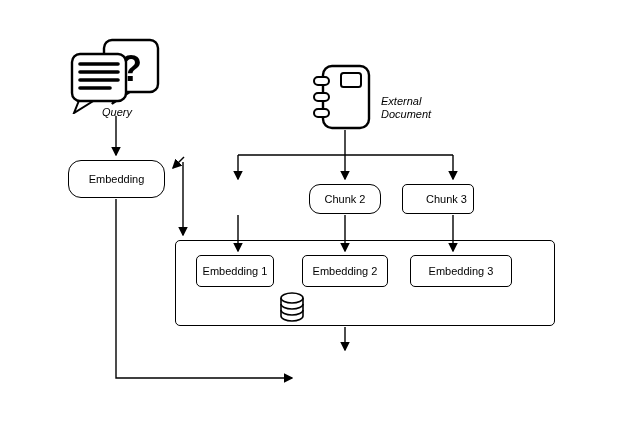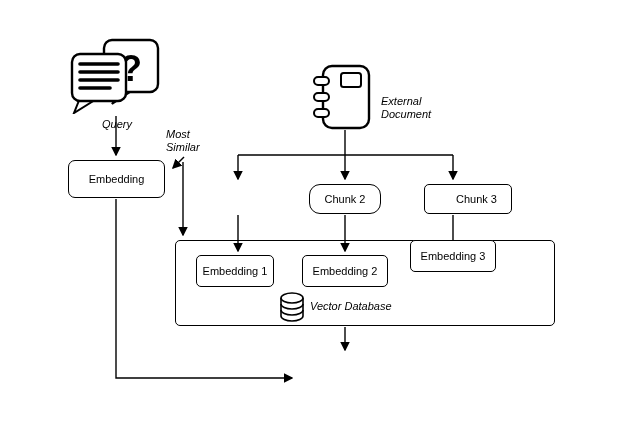--- a/index.html
+++ b/index.html
@@ -31,21 +31,21 @@
     background:transparent;
     box-sizing:border-box;
   }
   .label{
     position:absolute;
     font-size:11px;
     line-height:13px;
     font-style:italic;
   }
   .pre{white-space:pre-line;}
-  .center{text-align:center;margin-top:12px;}
+  .center{text-align:center;}
 </style>
 </head>
 <body>
 
 <div class="canvas">
 
   <svg class="connectors" viewBox="0 0 624 440">
     <defs>
       <marker id="arrow" viewBox="0 0 10 10" refX="8.5" refY="5" markerWidth="7" markerHeight="7" orient="auto-start-reverse">
         <path d="M0,0 L10,5 L0,10 z" fill="#000"></path>
@@ -83,48 +83,45 @@
     <rect x="6" y="18" width="54" height="47" rx="8" fill="#fff" stroke="#000" stroke-width="2.4"></rect>
     <g stroke="#000" stroke-width="3.6" stroke-linecap="round">
       <line x1="14" y1="28" x2="52" y2="28"></line>
       <line x1="14" y1="36" x2="52" y2="36"></line>
       <line x1="14" y1="44" x2="52" y2="44"></line>
       <line x1="14" y1="52" x2="44" y2="52"></line>
     </g>
   </svg>
   <div class="label center" style="left:88px;top:106px;width:58px;">Query</div>
 
-  <div class="box rounded6" style="left:68px;top:160px;width:97px;height:38px;">Embedding</div>
+  <div class="box rounded6" style="left:68px;top:160px;width:97px;height:38px;border-radius:13px;">Embedding</div>
 
-  <div class="label pre" style="left:166px;top:128px;width:50px;">Most
-Similar</div>
 
   <svg class="icon" style="left:309px;top:62px;" width="70" height="72" viewBox="0 0 70 72">
     <rect x="14" y="4" width="46" height="62" rx="9" fill="#fff" stroke="#000" stroke-width="2.4"></rect>
     <g fill="#fff" stroke="#000" stroke-width="2">
       <rect x="5" y="15" width="15" height="8" rx="4"></rect>
       <rect x="5" y="31" width="15" height="8" rx="4"></rect>
       <rect x="5" y="47" width="15" height="8" rx="4"></rect>
     </g>
     <rect x="32" y="11" width="20" height="14" rx="2.5" fill="#fff" stroke="#000" stroke-width="2"></rect>
   </svg>
   <div class="label pre" style="left:381px;top:95px;width:70px;">External
 Document</div>
 
   <div class="box rounded4" style="left:309px;top:184px;width:72px;height:30px;border-radius:11px;">Chunk 2</div>
-  <div class="box rounded4" style="left:424px;top:184px;width:88px;height:30px;padding-left:17px;">Chunk 3</div>
+  <div class="box rounded4" style="left:402px;top:184px;width:72px;height:30px;padding-left:17px;">Chunk 3</div>
 
   <div class="container-box" style="left:175px;top:240px;width:380px;height:86px;"></div>
 
   <div class="box rounded4" style="left:196px;top:255px;width:78px;height:32px;">Embedding 1</div>
   <div class="box rounded4" style="left:302px;top:255px;width:86px;height:32px;">Embedding 2</div>
-  <div class="box rounded4" style="left:410px;top:240px;width:86px;height:32px;">Embedding 3</div>
+  <div class="box rounded4" style="left:410px;top:255px;width:102px;height:32px;">Embedding 3</div>
 
   <svg class="icon" style="left:278px;top:291px;" width="28" height="32" viewBox="0 0 28 32">
     <path d="M3,7 L3,25 A11,5 0 0 0 25,25 L25,7" fill="#fff" stroke="#000" stroke-width="1.6"></path>
     <ellipse cx="14" cy="7" rx="11" ry="5" fill="#fff" stroke="#000" stroke-width="1.6"></ellipse>
     <path d="M3,13 A11,5 0 0 0 25,13" fill="none" stroke="#000" stroke-width="1.6"></path>
     <path d="M3,19 A11,5 0 0 0 25,19" fill="none" stroke="#000" stroke-width="1.6"></path>
   </svg>
-  <div class="label" style="left:310px;top:300px;width:110px;">Vector Database</div>
 
 
 </div>
 
 </body></html>

